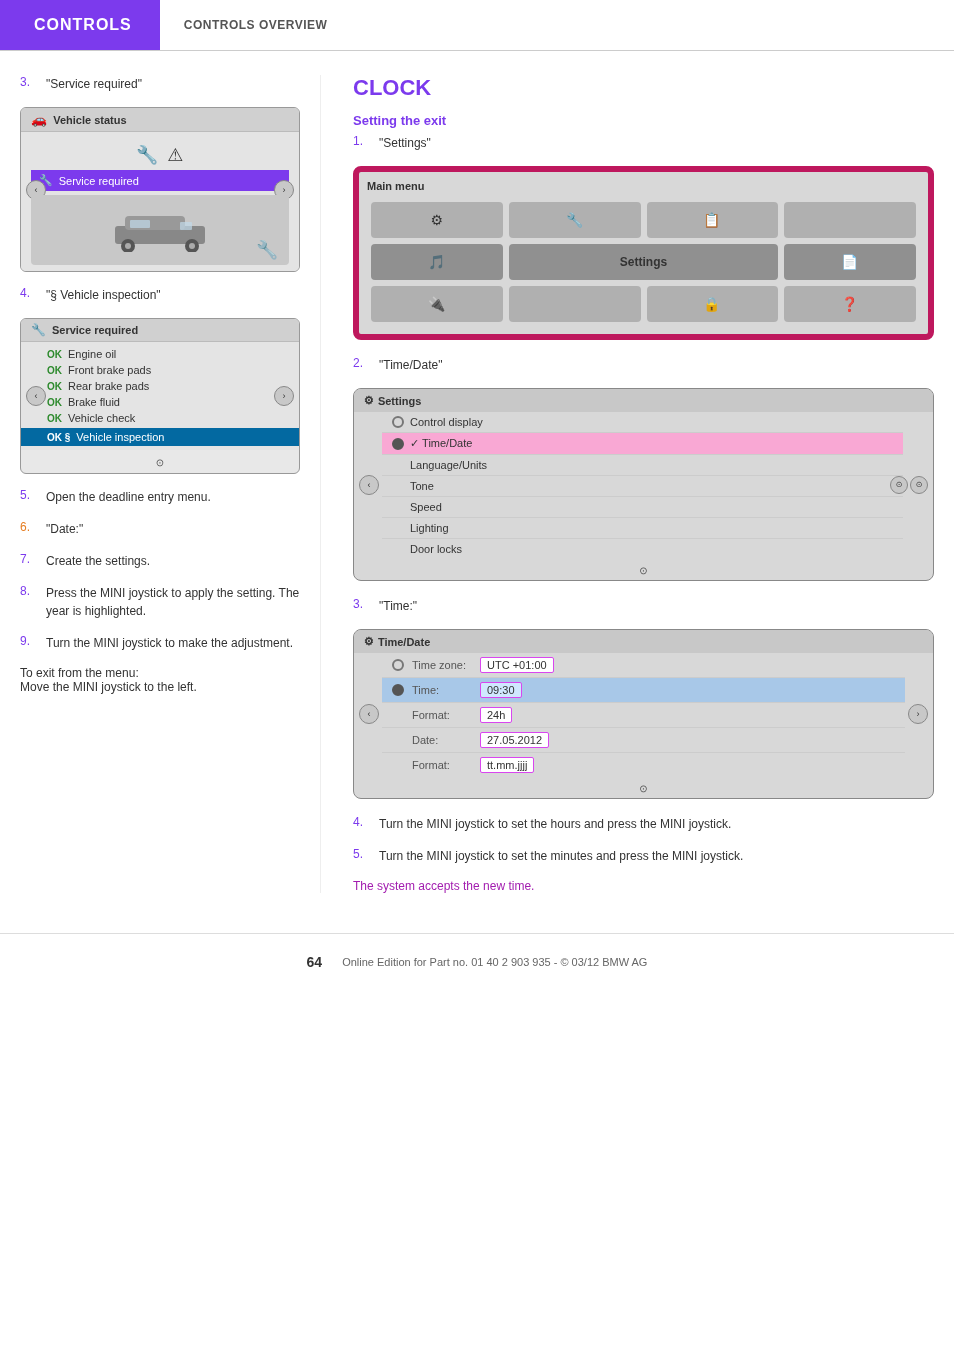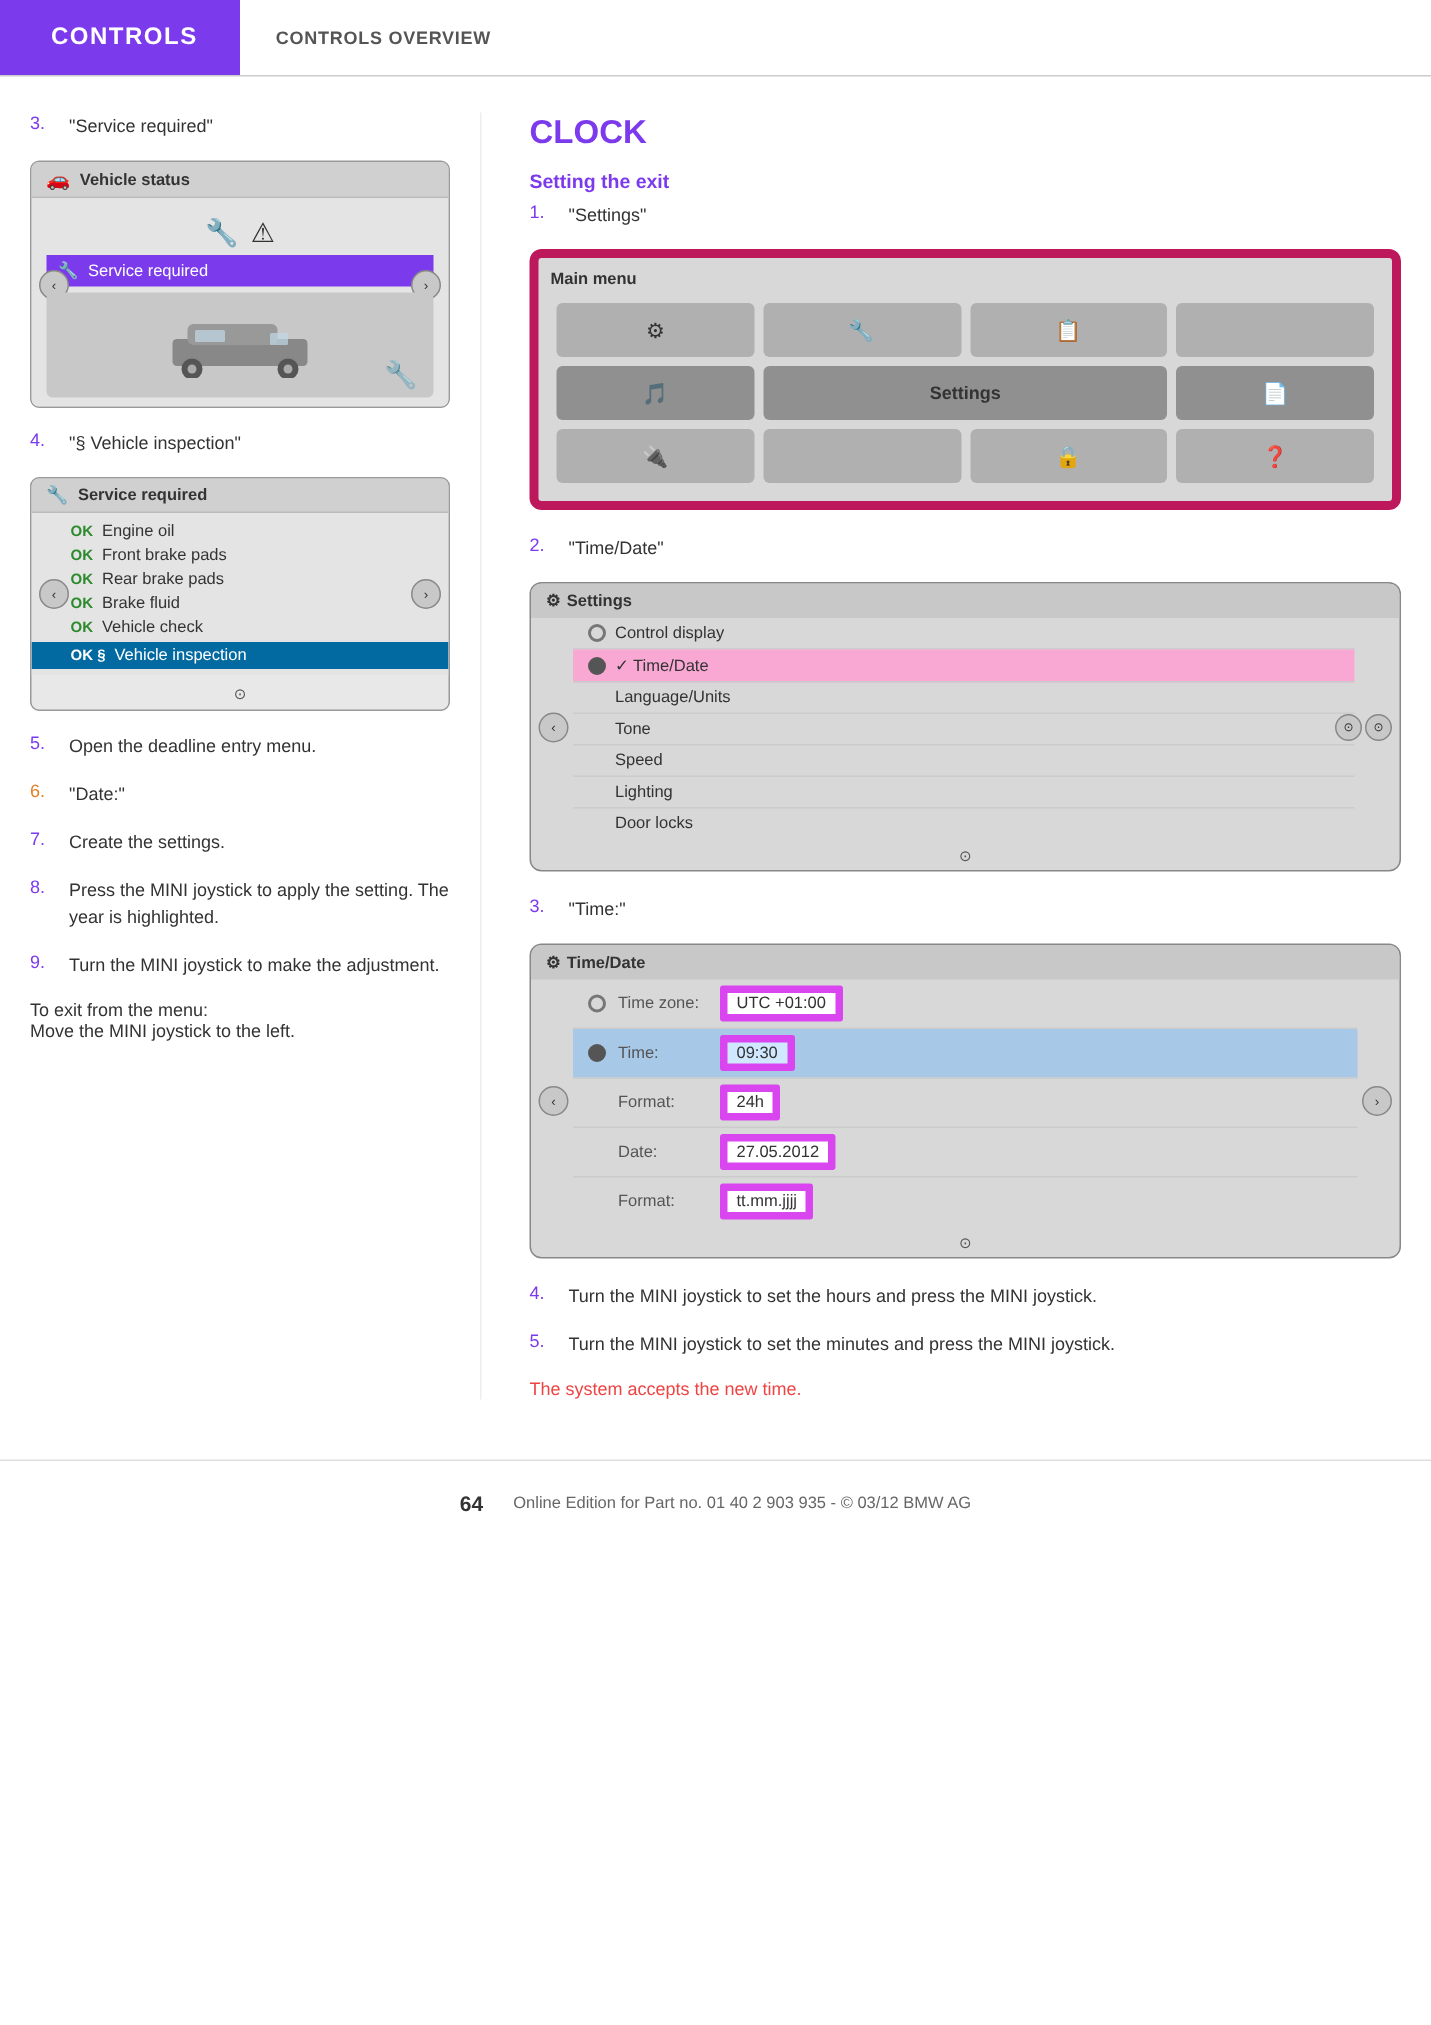--- a/index.html
+++ b/index.html
@@ -216,21 +216,21 @@
       gap: 8px;
     }
 
     .timedate-label {
       min-width: 60px;
       color: #555;
     }
 
     .timedate-value {
       background: #fff;
-      border: 5px solid #d946ef;
+      border: 1px solid #d946ef;
       padding: 1px 6px;
       border-radius: 2px;
       font-size: 11px;
     }
 
     
     .page-footer {
       margin-top: 40px;
       padding: 20px;
       border-top: 1px solid #ddd;
@@ -575,21 +575,21 @@
       <div class="step">
         <span class="step-label-num">4.</span>
         <span class="step-text">Turn the MINI joystick to set the hours and press the MINI joystick.</span>
       </div>
 
       <div class="step">
         <span class="step-label-num">5.</span>
         <span class="step-text">Turn the MINI joystick to set the minutes and press the MINI joystick.</span>
       </div>
 
-      <div style="font-size: 12px; color: #ef4444; margin-top: 8px;">The system accepts the new time.</div>
+      <div style="font-size: 12px; color: #a21caf; margin-top: 8px;">The system accepts the new time.</div>
 
     </div>
   </div>
 
   <div class="page-footer">
     <span class="page-number">64</span>
     <span class="footer-text">Online Edition for Part no. 01 40 2 903 935 - © 03/12 BMW AG</span>
   </div>
 
 </div>

